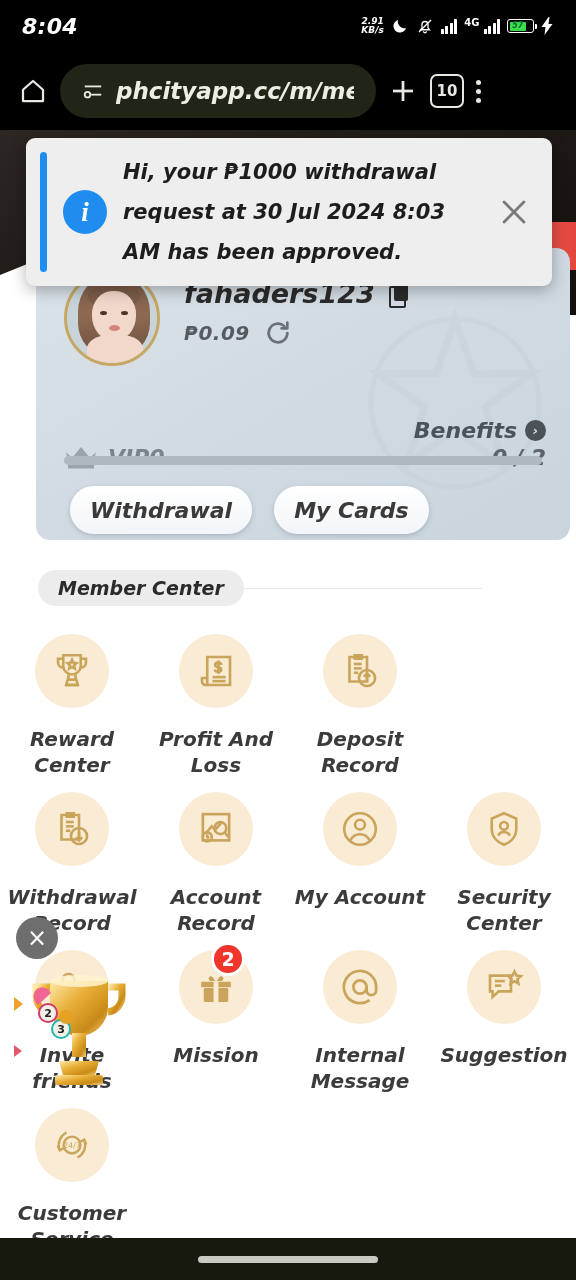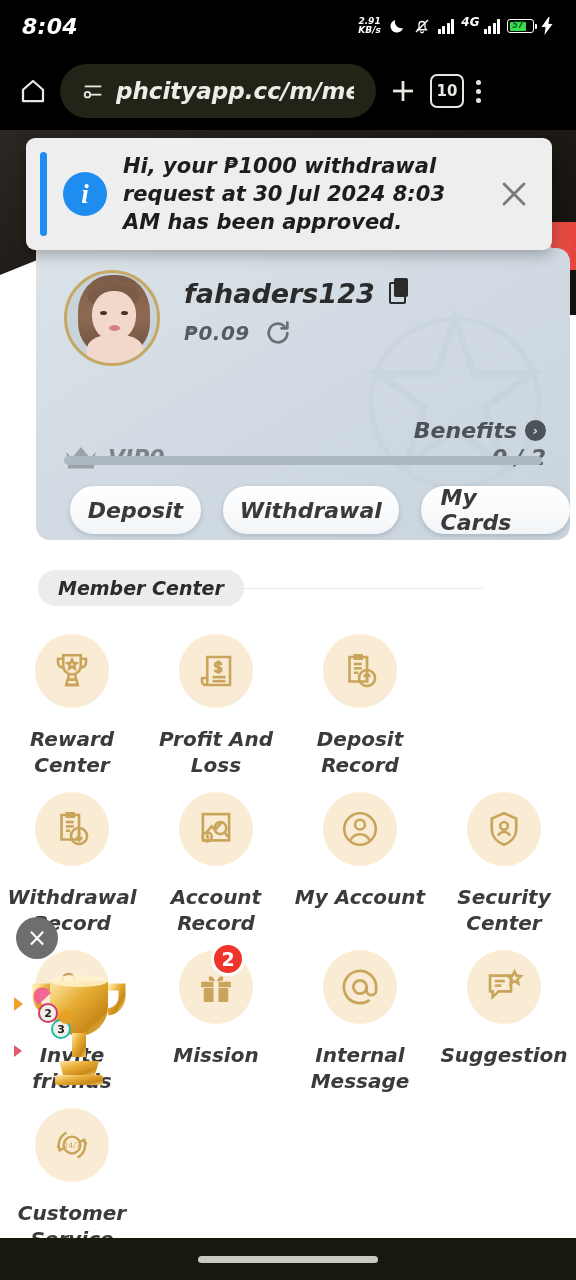--- a/index.html
+++ b/index.html
@@ -18,21 +18,21 @@
     padding:0 22px; z-index:60;
   }
   .st-time { font-size:22px; font-style:italic; font-weight:600; letter-spacing:.3px; }
   .st-right { margin-left:auto; display:flex; align-items:center; gap:7px; }
   .st-kb { font-size:9px; line-height:9.5px; text-align:center; font-weight:700; font-style:italic; }
   .st-ico { display:inline-flex; align-items:center; }
   .bars { display:flex; align-items:flex-end; gap:1.5px; height:15px; }
   .bars i { display:block; width:3px; background:#fff; border-radius:.5px; }
   .bars i:nth-child(1){height:5px}.bars i:nth-child(2){height:8px}
   .bars i:nth-child(3){height:11px}.bars i:nth-child(4){height:15px}
-  .net4g { font-size:12px; font-weight:700; font-style:italic; margin-right:-3px; position:relative; top:-4px;}
+  .net4g { font-size:10px; font-weight:700; margin-right:-3px; position:relative; top:-4px;}
   .batt { width:27px; height:14px; border:1.5px solid #fff; border-radius:3px; position:relative; display:flex; align-items:center; padding:1.5px; }
   .batt:after { content:''; position:absolute; right:-4px; top:4px; width:2.5px; height:5px; background:#fff; border-radius:0 1px 1px 0; }
   .batt-fill { background:#3ddc4a; height:100%; width:75%; border-radius:1px; color:#063; font-size:8px; font-weight:700; font-style:italic; text-align:center; line-height:8px; }
 
   
   .browserbar {
     position:absolute; top:52px; left:0; width:576px; height:78px;
     background:#000; display:flex; align-items:center; gap:12px; padding:0 18px; z-index:59;
   }
   .bb-chip { background:#212517; border-radius:40px; height:54px; display:flex; align-items:center; gap:12px; padding:0 22px; flex:1; max-width:316px; }
@@ -76,21 +76,21 @@
   .prof-top { position:absolute; top:22px; left:28px; display:flex; gap:24px; }
   .avatar { width:96px; height:96px; border-radius:50%; border:3px solid #c6a864; overflow:hidden; background:#c8d4da; position:relative; }
   .av-hair { position:absolute; left:11px; top:2px; width:72px; height:80px; background:linear-gradient(180deg,#7b5c48 0%,#8f6a52 50%,#6d5140 100%); border-radius:46% 46% 40% 40%; }
   .av-face { position:absolute; left:25px; top:18px; width:44px; height:50px; background:#f2d8cb; border-radius:48% 48% 52% 52%; }
   .av-fringe { position:absolute; left:21px; top:12px; width:52px; height:22px; background:#7b5c48; border-radius:50% 50% 44% 44%; }
   .av-eye { position:absolute; width:7px; height:4px; background:#4a3328; border-radius:50%; top:38px; }
   .av-eye.l { left:33px; } .av-eye.r { left:54px; }
   .av-lip { position:absolute; left:42px; top:52px; width:11px; height:6px; background:#d4837c; border-radius:50%; }
   .av-hands { position:absolute; left:20px; top:62px; width:56px; height:34px; background:#f2d8cb; border-radius:40% 40% 20% 20%; }
   .prof-meta { padding-top:8px; }
-  .uname-row { display:flex; align-items:flex-start; gap:14px; }
+  .uname-row { display:flex; align-items:center; gap:14px; }
   .uname { font-size:27px; font-style:italic; font-weight:700; color:#2b2b2b; }
   .copy-ic { width:20px; height:24px; position:relative; }
   .copy-ic:before { content:''; position:absolute; left:0; top:4px; width:13px; height:18px; border:2.5px solid #2b2b2b; border-radius:2px; }
   .copy-ic:after { content:''; position:absolute; left:5px; top:0; width:14px; height:19px; background:#2b2b2b; border-radius:2px; }
   .bal-row { display:flex; align-items:center; gap:14px; margin-top:10px; }
   .bal { font-size:20px; font-style:italic; font-weight:700; color:#555b60; letter-spacing:.5px; }
   .refresh-ic { width:28px; height:28px; }
   .vip-row { position:absolute; left:28px; right:24px; top:170px; display:flex; align-items:flex-end; justify-content:space-between; }
   .vip-left { display:flex; align-items:center; gap:10px; }
   .vip-label { font-size:22px; font-style:italic; color:#7b838a; font-weight:600; }
@@ -140,21 +140,21 @@
   .nav-pill { width:180px; height:7px; border-radius:5px; background:#c9cbc3; }
 
   
   .toast {
     position:absolute; top:8px; left:26px; width:526px; min-height:98px;
     background:#eeeeee; border-radius:9px; box-shadow:0 4px 16px rgba(0,0,0,.30);
     display:flex; align-items:center; padding:14px 16px 14px 14px; gap:16px; z-index:55;
   }
   .toast-accent { width:7px; align-self:stretch; border-radius:4px; background:#1f8df0; flex:none; }
   .toast-info { width:44px; height:44px; border-radius:50%; background:#1f8df0; color:#fff; font-size:27px; font-style:italic; font-weight:700; display:flex; align-items:center; justify-content:center; flex:none; font-family:"Liberation Serif", serif; }
-  .toast-msg { flex:1; font-size:21px; font-style:italic; font-weight:700; color:#1d1d1d; line-height:28px; }
+  .toast-msg { flex:1; font-size:21px; font-style:italic; font-weight:700; color:#1d1d1d; line-height:40px; }
   .toast-x { width:44px; flex:none; display:flex; align-items:center; justify-content:center; color:#7a7a7a; }
 </style>
 </head>
 <body>
 
 <div class="phone">
 
   <div class="statusbar">
     <span class="st-time">8:04</span>
     <div class="st-right">
@@ -289,21 +289,20 @@
             <span>Benefits</span>
             <span class="ben-arrow">›</span>
           </div>
           <div class="ben-count">0 / 2</div>
         </div>
       </div>
 
       <div class="vip-bar"></div>
 
       <div class="act-row">
-        <div class="act-btn">Deposit</div>
         <div class="act-btn">Withdrawal</div>
         <div class="act-btn">My Cards</div>
       </div>
     </div>
 
     <div class="mc-head">
       <span class="mc-pill">Member Center</span>
       <span class="mc-line"></span>
     </div>
 

